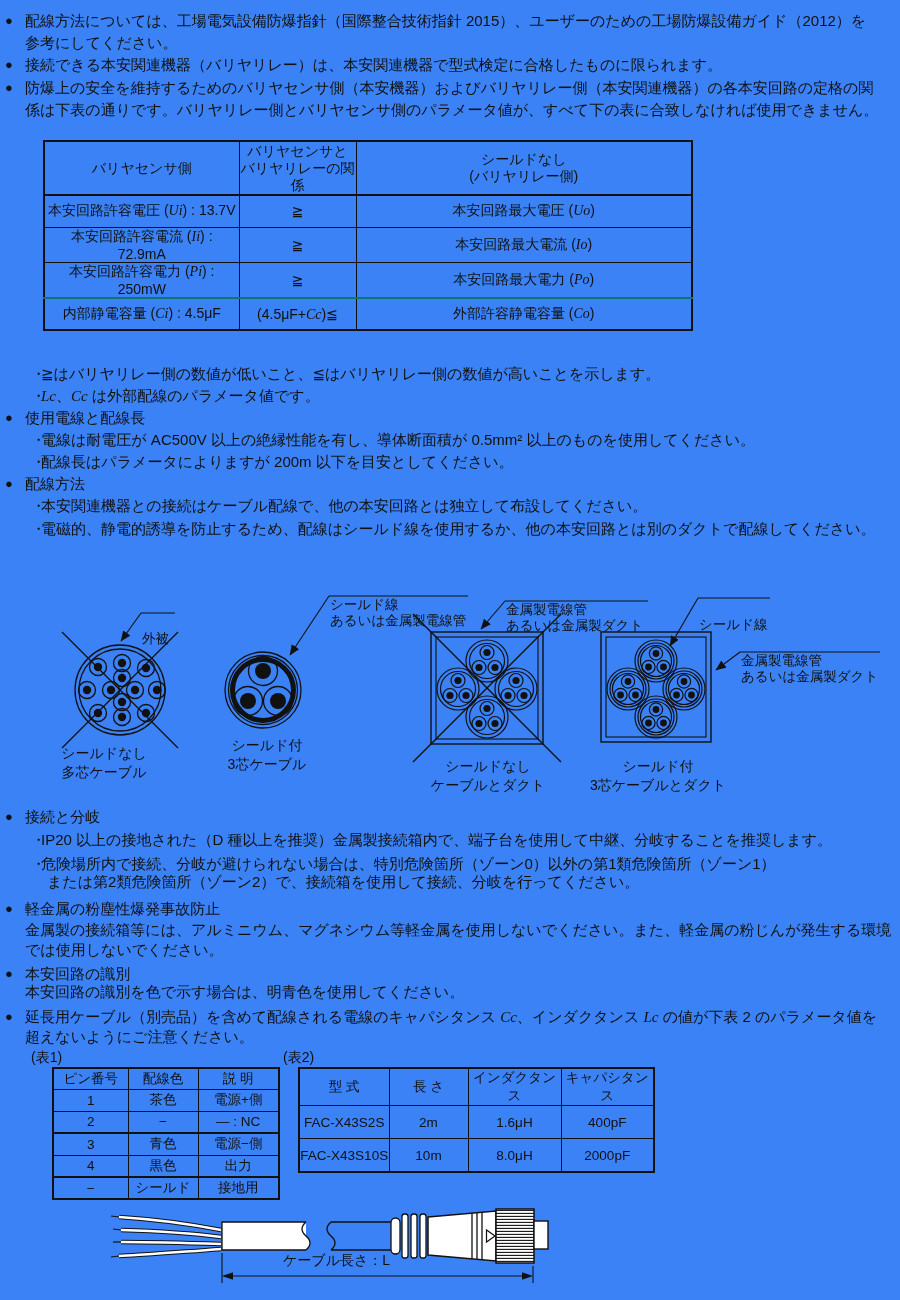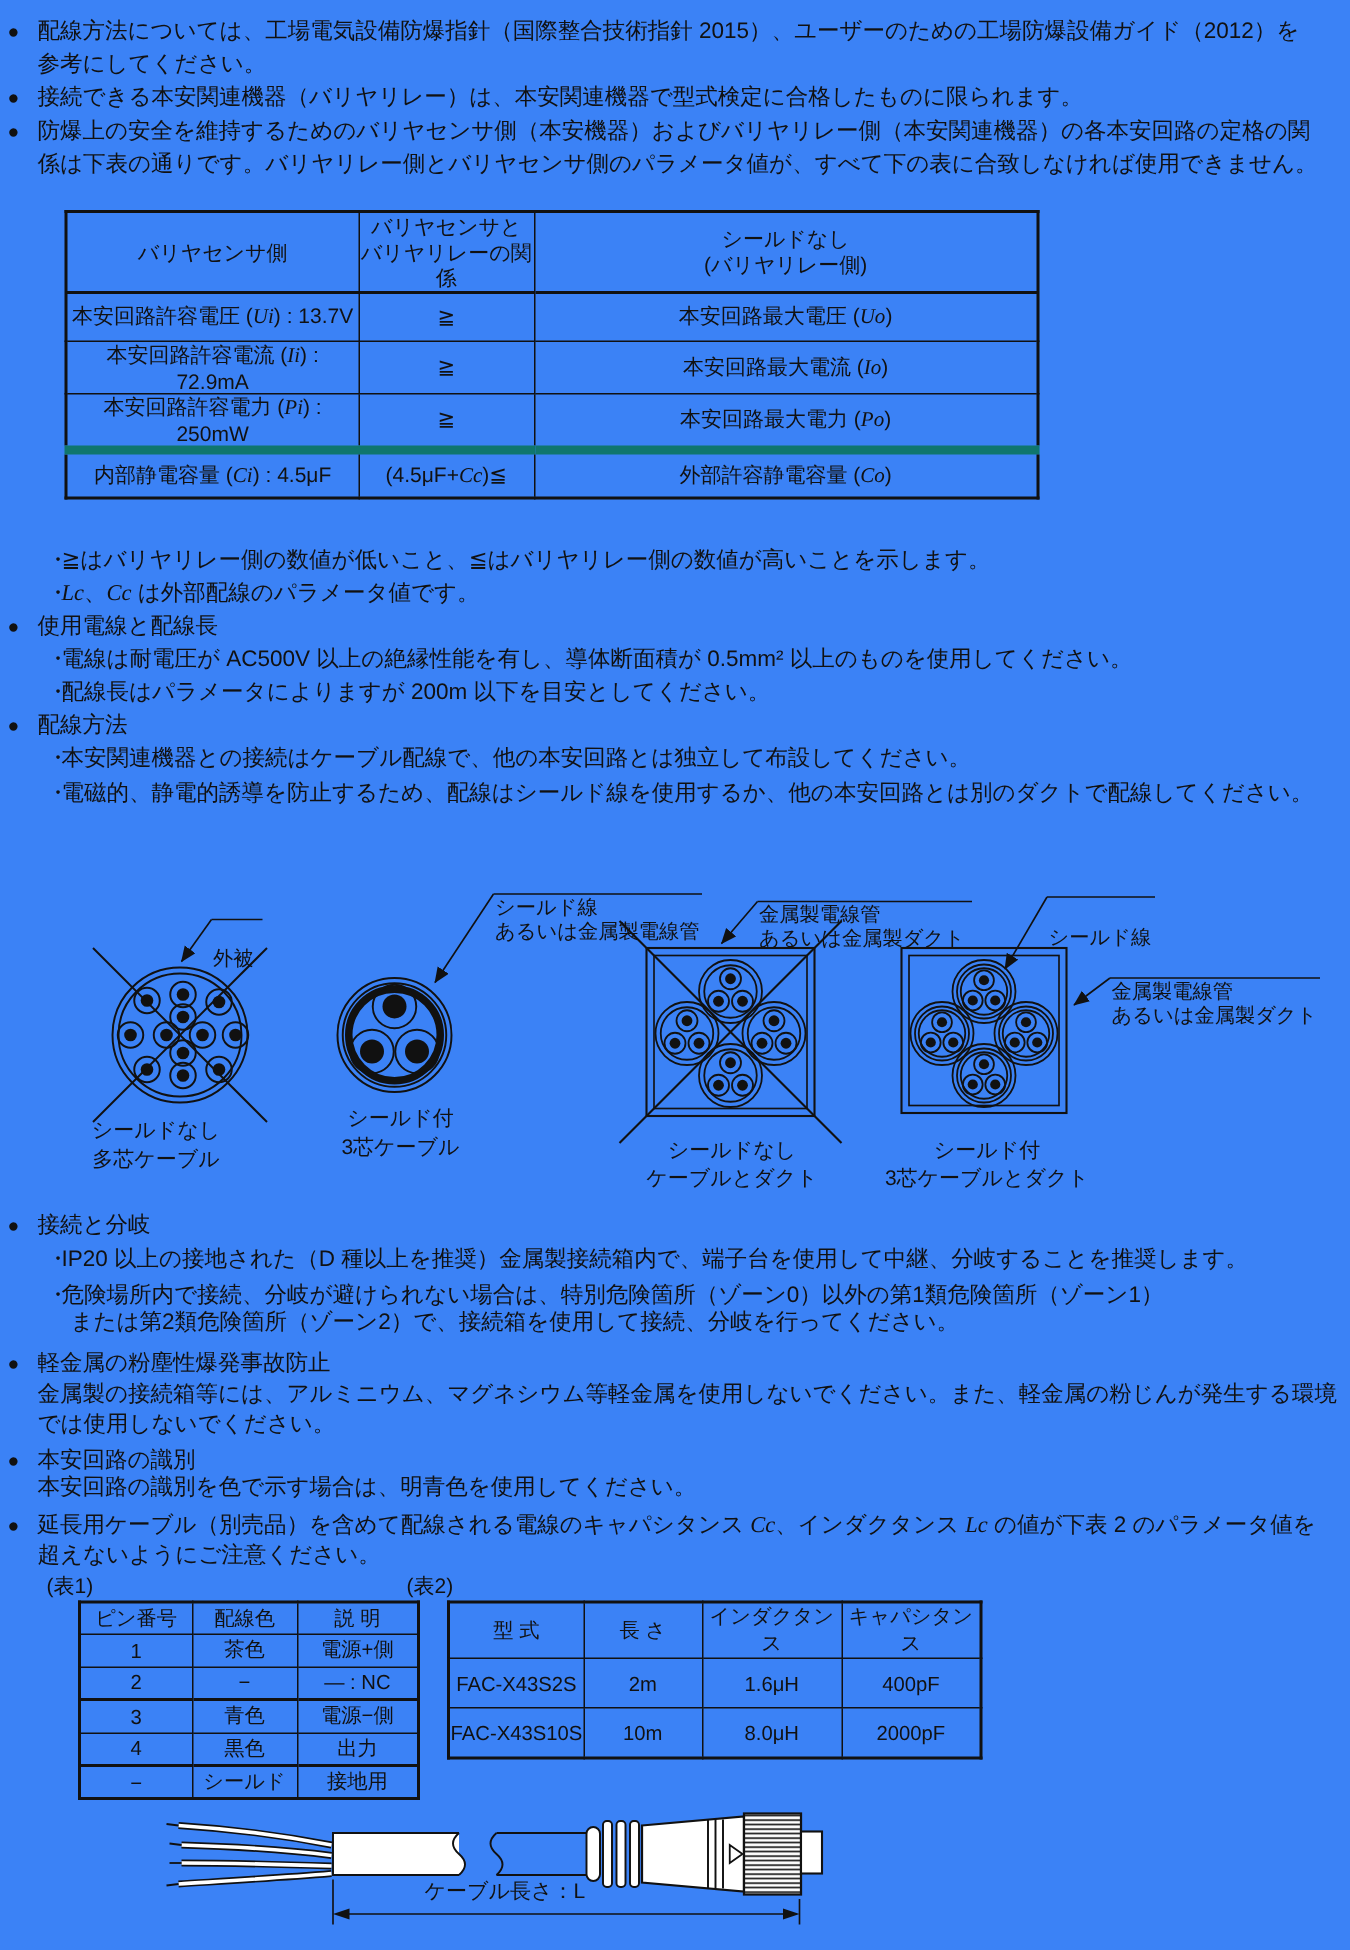--- a/index.html
+++ b/index.html
@@ -12,21 +12,21 @@
   .k-s{padding-left:26px;} .k-s .mk{width:10px;}
   .k-body{padding-left:20px;}
   .k-cont{padding-left:42px;}
   i.v{font-family:"Liberation Serif","DejaVu Serif",serif;font-style:italic;}
   
   .ptbl{position:absolute;left:43px;top:140px;}
   .ptbl table{border-collapse:collapse;table-layout:fixed;width:648px;border:2.5px solid #111;}
   .ptbl th,.ptbl td{border:1.2px solid #111;text-align:center;vertical-align:middle;
         font-size:14px;font-weight:normal;padding:0;}
   .ptbl thead th{border-bottom:2px solid #111;line-height:17px;}
-  .ptbl tr.grp td{border-top:6px solid #0f766e;}
+  .ptbl tr.grp td{border-top:2px solid #0f766e;}
   
   .stbl table{border-collapse:collapse;table-layout:fixed;border:2px solid #111;}
   .stbl th,.stbl td{border:1px solid #111;text-align:center;vertical-align:middle;
         font-size:13.5px;font-weight:normal;padding:0;}
   .stbl thead th{border-bottom:1.5px solid #111;}
   .stbl tr.grp td{border-top:2px solid #111;}
   .t1{position:absolute;left:52px;top:1067px;}
   .t1 table{width:226px;}
   .t2{position:absolute;left:298px;top:1067px;}
   .t2 table{width:355px;}
@@ -419,21 +419,21 @@
         </tr>
         <tr style="height:22px" class="grp">
           <td>−</td>
           <td>シールド</td>
           <td>接地用</td>
         </tr>
       </tbody>
     </table>
   </div>
 
-  <div class="tcap" style="left:271px;top:1048px"><span>(表2)</span></div>
+  <div class="tcap" style="left:283px;top:1048px"><span>(表2)</span></div>
   <div class="stbl t2">
     <table>
       <colgroup>
           <col style="width:90px">
           <col style="width:79px">
           <col style="width:93px">
           <col style="width:93px">
         </colgroup>
       <thead>
         <tr style="height:25px">

